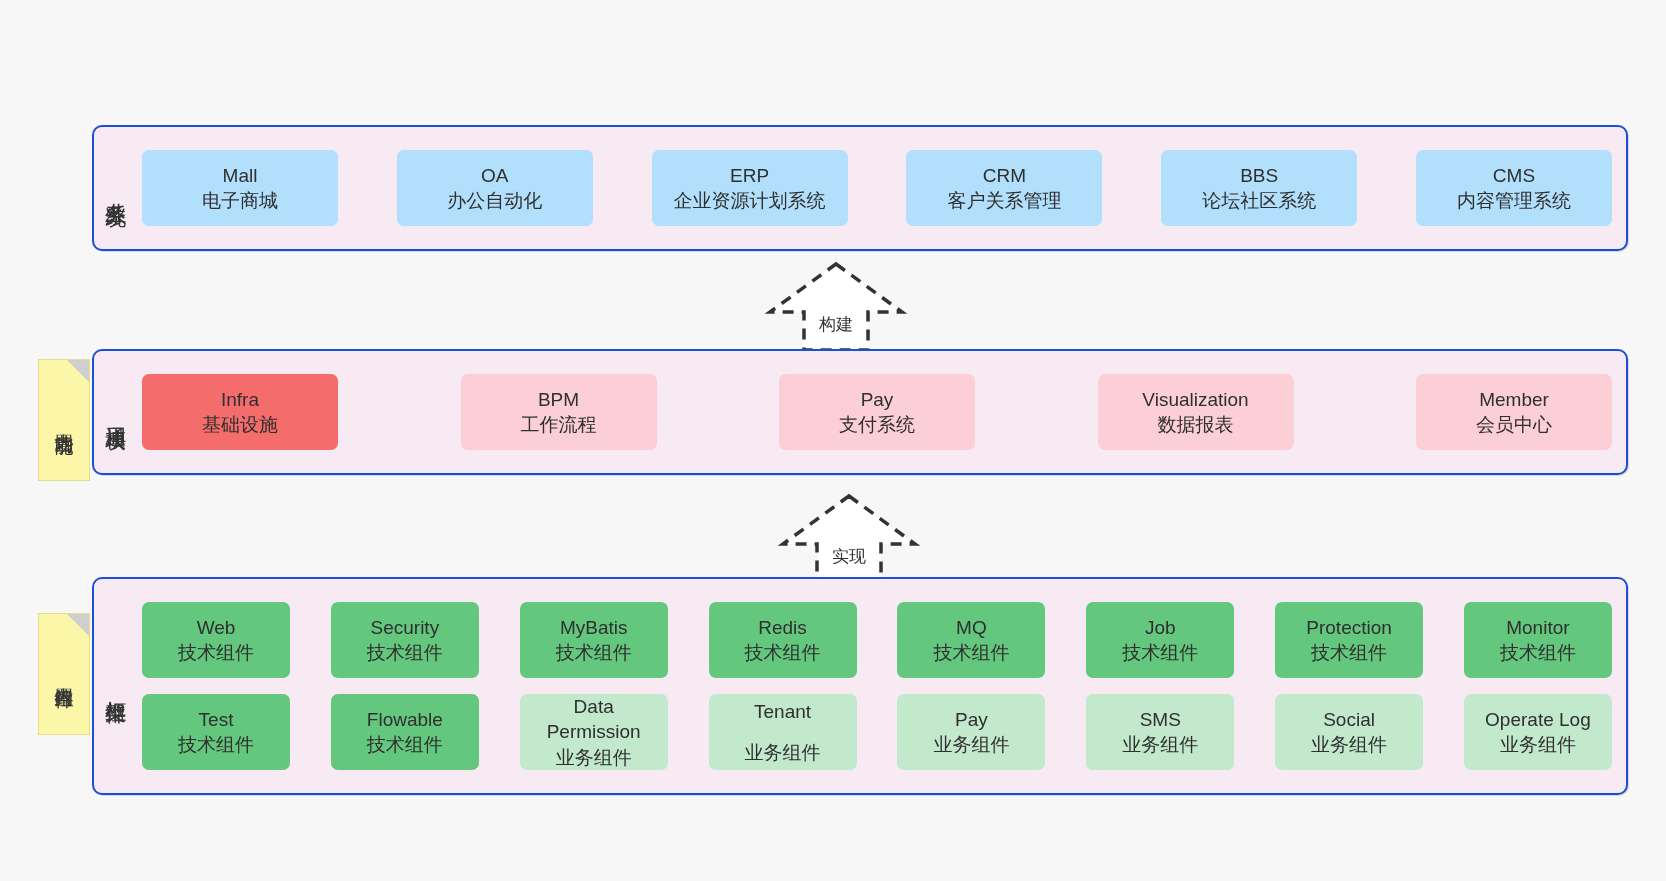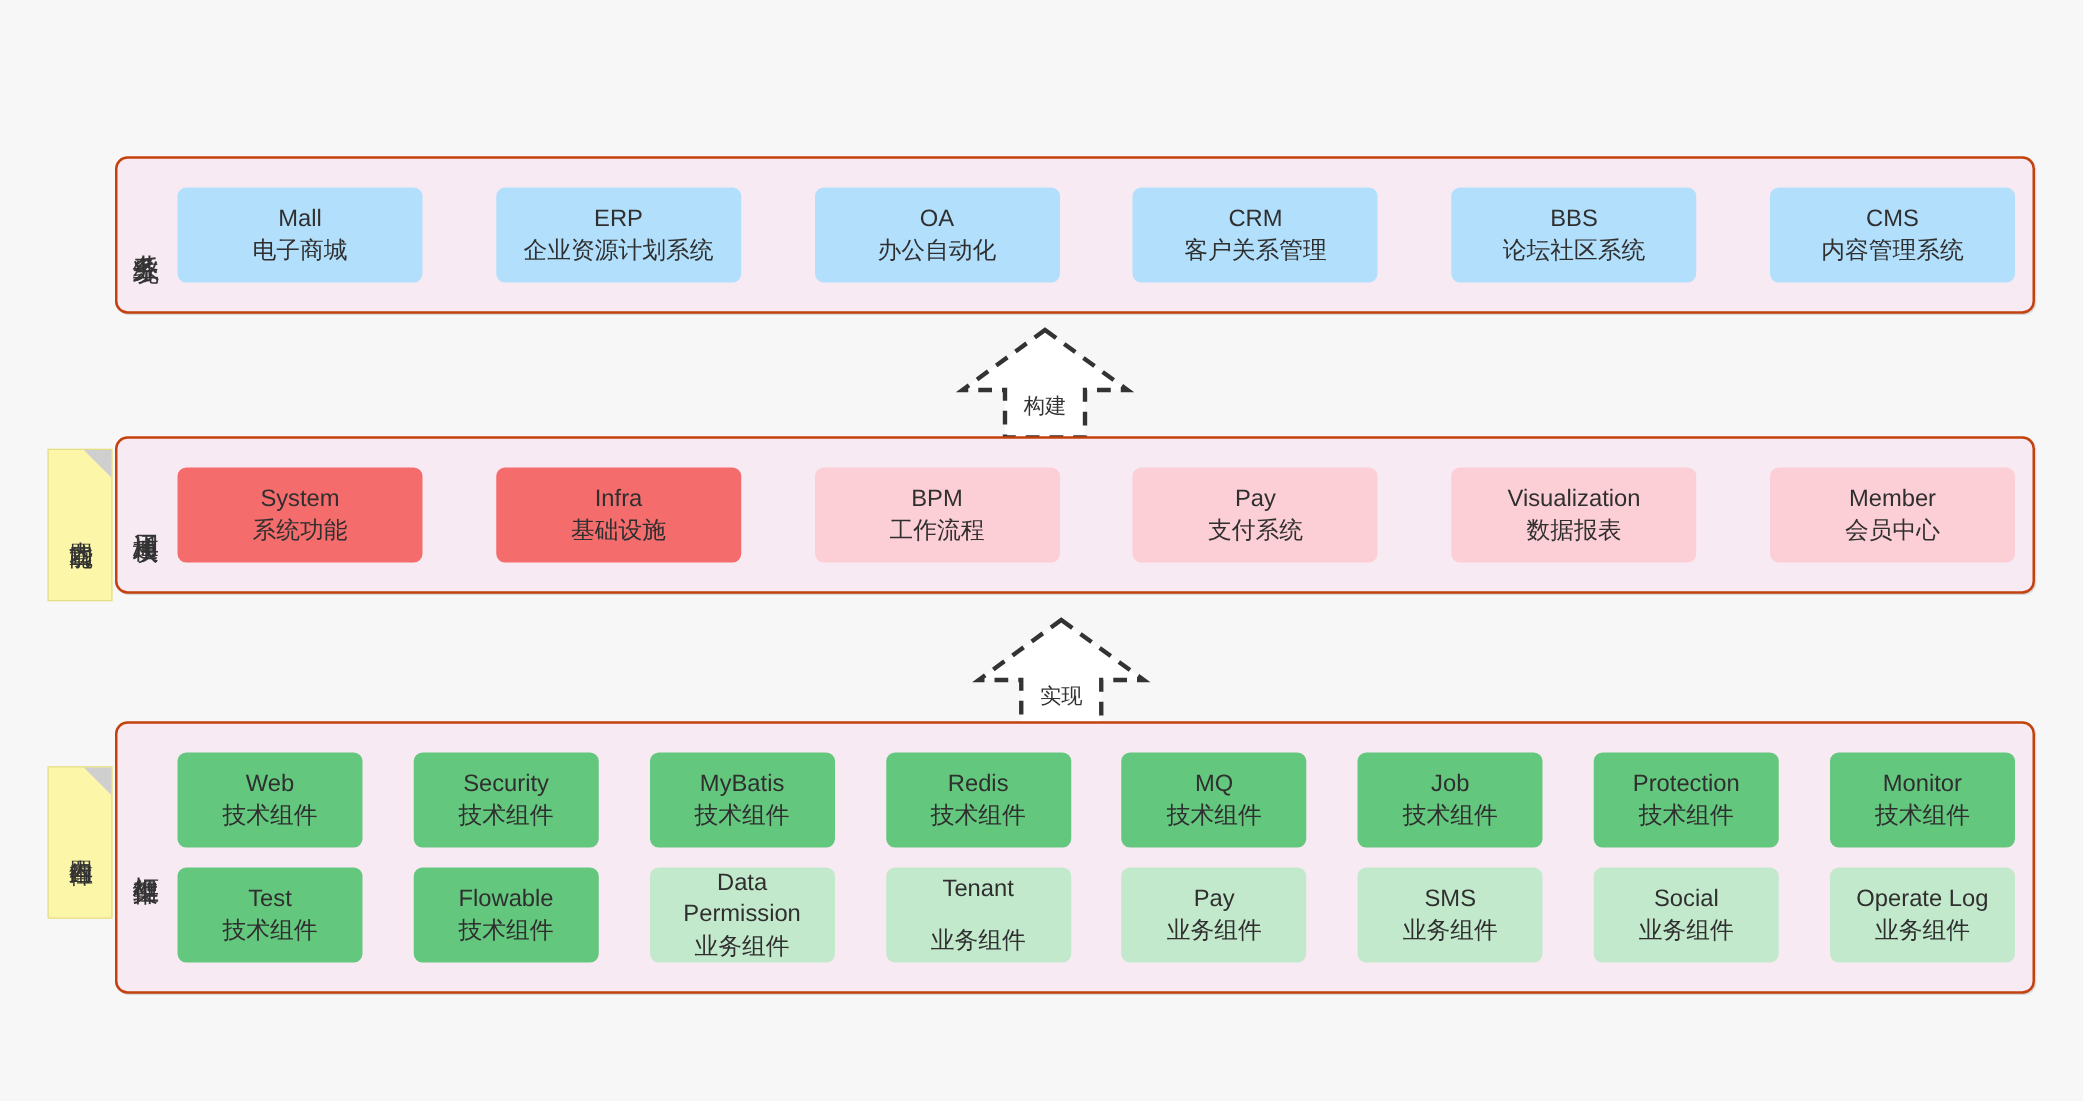--- a/index.html
+++ b/index.html
@@ -21,21 +21,21 @@
     left: 0; top: 0;
     width: 1666px;
     height: 881px;
   }
 
   
   .layer {
     position: absolute;
     box-sizing: border-box;
     background: #f8eaf3;
-    border: 2px solid #c2410c;
+    border: 2px solid #1d4ed8;
     border-radius: 10px;
     display: flex;
     align-items: stretch;
     box-shadow: 1px 1px 0 rgba(0,0,0,0.12);
   }
   .layer-label {
     flex: 0 0 auto;
     width: 44px;
     display: flex;
     align-items: center;
@@ -141,26 +141,26 @@
 
   <div class="layer" id="layer-0" style="left:92px; top:125px; width:1536px; height:126px;">
     <div class="layer-label">业务系统</div>
     <div class="layer-body">
       <div class="row">
         <div class="card c-blue" style="width:196px;height:76px;">
           <span class="line1">Mall</span>
           <span class="line2">电子商城</span>
         </div>
         <div class="card c-blue" style="width:196px;height:76px;">
+          <span class="line1">OA</span>
+          <span class="line2">办公自动化</span>
+        </div>
+        <div class="card c-blue" style="width:196px;height:76px;">
           <span class="line1">ERP</span>
           <span class="line2">企业资源计划系统</span>
-        </div>
-        <div class="card c-blue" style="width:196px;height:76px;">
-          <span class="line1">OA</span>
-          <span class="line2">办公自动化</span>
         </div>
         <div class="card c-blue" style="width:196px;height:76px;">
           <span class="line1">CRM</span>
           <span class="line2">客户关系管理</span>
         </div>
         <div class="card c-blue" style="width:196px;height:76px;">
           <span class="line1">BBS</span>
           <span class="line2">论坛社区系统</span>
         </div>
         <div class="card c-blue" style="width:196px;height:76px;">
@@ -181,24 +181,20 @@
   <div class="sticky" style="left:38px; top:359px; width:52px; height:122px;">
     <span class="fold"></span>
     <span>内置功能</span>
   </div>
 
   <div class="layer" id="layer-1" style="left:92px; top:349px; width:1536px; height:126px;">
     <div class="layer-label">通用模块</div>
     <div class="layer-body">
       <div class="row">
         <div class="card c-red" style="width:196px;height:76px;">
-          <span class="line1">System</span>
-          <span class="line2">系统功能</span>
-        </div>
-        <div class="card c-red" style="width:196px;height:76px;">
           <span class="line1">Infra</span>
           <span class="line2">基础设施</span>
         </div>
         <div class="card c-pink" style="width:196px;height:76px;">
           <span class="line1">BPM</span>
           <span class="line2">工作流程</span>
         </div>
         <div class="card c-pink" style="width:196px;height:76px;">
           <span class="line1">Pay</span>
           <span class="line2">支付系统</span>

